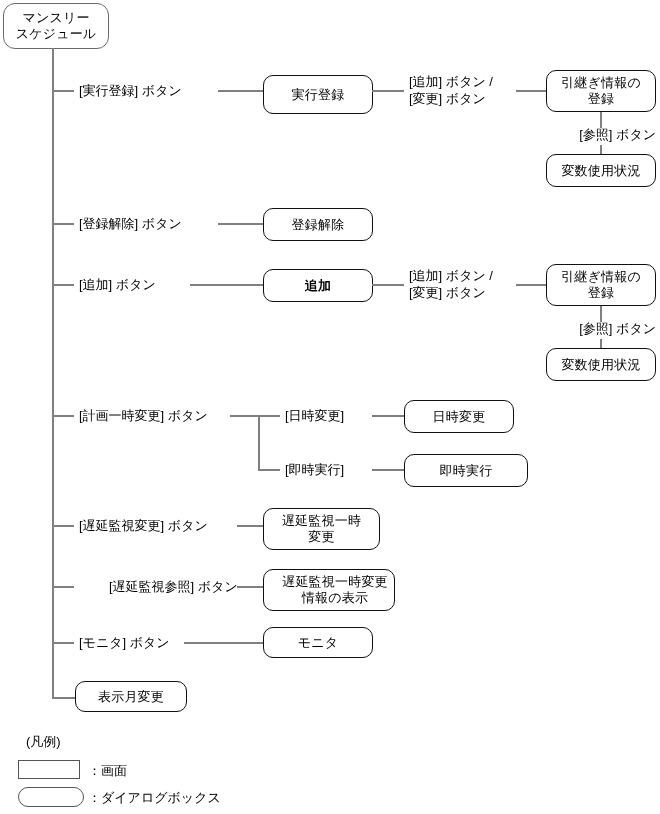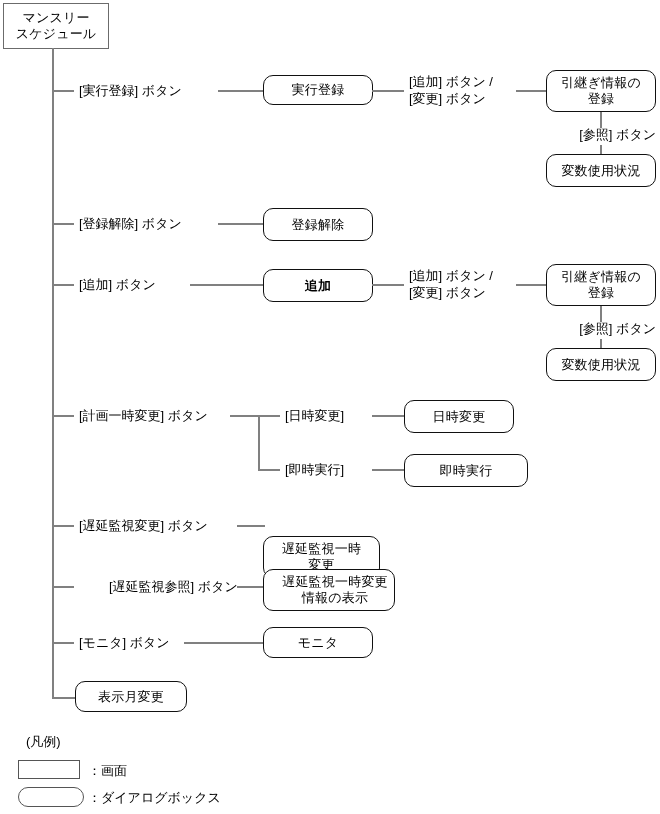--- a/index.html
+++ b/index.html
@@ -41,20 +41,21 @@
     line-height: 16px;
     letter-spacing: 0.2px;
     white-space: pre-line;
   }
   .node.screen { border-radius: 0; }
   .node.dialog { border-radius: 10px; }
 
   .node.root {
     border-color: #6b6b6b;
     font-size: 13px;
+    border-radius: 12px;
   }
 
   
   .label {
     position: absolute;
     color: #000000;
     font-size: 13px;
     line-height: 17px;
     white-space: pre-line;
     text-align: left;
@@ -87,21 +88,21 @@
 <div id="canvas">
 
   <div class="node screen root" style="left:3px; top:3px; width:106px; height:46px;">マンスリー
 スケジュール</div>
 
   <div class="line v" style="left:52px; top:48px; height:650px;"></div>
 
   <div class="line h" style="left:52px; top:90px; width:22px;"></div>
   <div class="label" style="left:79px; top:82px; width:170px;">[実行登録] ボタン</div>
   <div class="line h" style="left:218px; top:90px; width:46px;"></div>
-  <div class="node dialog" style="left:263px; top:75px; width:110px; height:30px;">実行登録</div>
+  <div class="node dialog" style="left:263px; top:75px; width:110px; height:39px;">実行登録</div>
 
   <div class="line h" style="left:372px; top:90px; width:32px;"></div>
   <div class="label" style="left:409px; top:73px; width:120px;">[追加] ボタン /
 [変更] ボタン</div>
   <div class="line h" style="left:516px; top:90px; width:31px;"></div>
   <div class="node dialog" style="left:546px; top:70px; width:110px; height:42px;">引継ぎ情報の
 登録</div>
 
   <div class="line v" style="left:600px; top:112px; height:16px;"></div>
   <div class="label center" style="left:530px; top:126px; width:126px;">[参照] ボタン</div>
@@ -142,21 +143,21 @@
   <div class="node dialog" style="left:404px; top:400px; width:110px; height:33px;">日時変更</div>
 
   <div class="line h" style="left:258px; top:469px; width:22px;"></div>
   <div class="label" style="left:285px; top:461px; width:90px;">[即時実行]</div>
   <div class="line h" style="left:372px; top:469px; width:33px;"></div>
   <div class="node dialog" style="left:404px; top:454px; width:124px; height:33px;">即時実行</div>
 
   <div class="line h" style="left:52px; top:525px; width:22px;"></div>
   <div class="label" style="left:79px; top:517px; width:190px;">[遅延監視変更] ボタン</div>
   <div class="line h" style="left:237px; top:525px; width:28px;"></div>
-  <div class="node dialog" style="left:263px; top:508px; width:117px; height:42px;margin-top:28px;">遅延監視一時
+  <div class="node dialog" style="left:263px; top:508px; width:117px; height:42px;">遅延監視一時
 変更</div>
 
   <div class="line h" style="left:52px; top:586px; width:22px;"></div>
   <div class="label" style="left:79px; top:578px; width:190px;padding-left:30px;">[遅延監視参照] ボタン</div>
   <div class="line h" style="left:237px; top:586px; width:28px;"></div>
   <div class="node dialog" style="left:263px; top:569px; width:132px; height:42px;padding-left:12px;">遅延監視一時変更
 情報の表示</div>
 
   <div class="line h" style="left:52px; top:642px; width:22px;"></div>
   <div class="label" style="left:79px; top:634px; width:170px;">[モニタ] ボタン</div>

